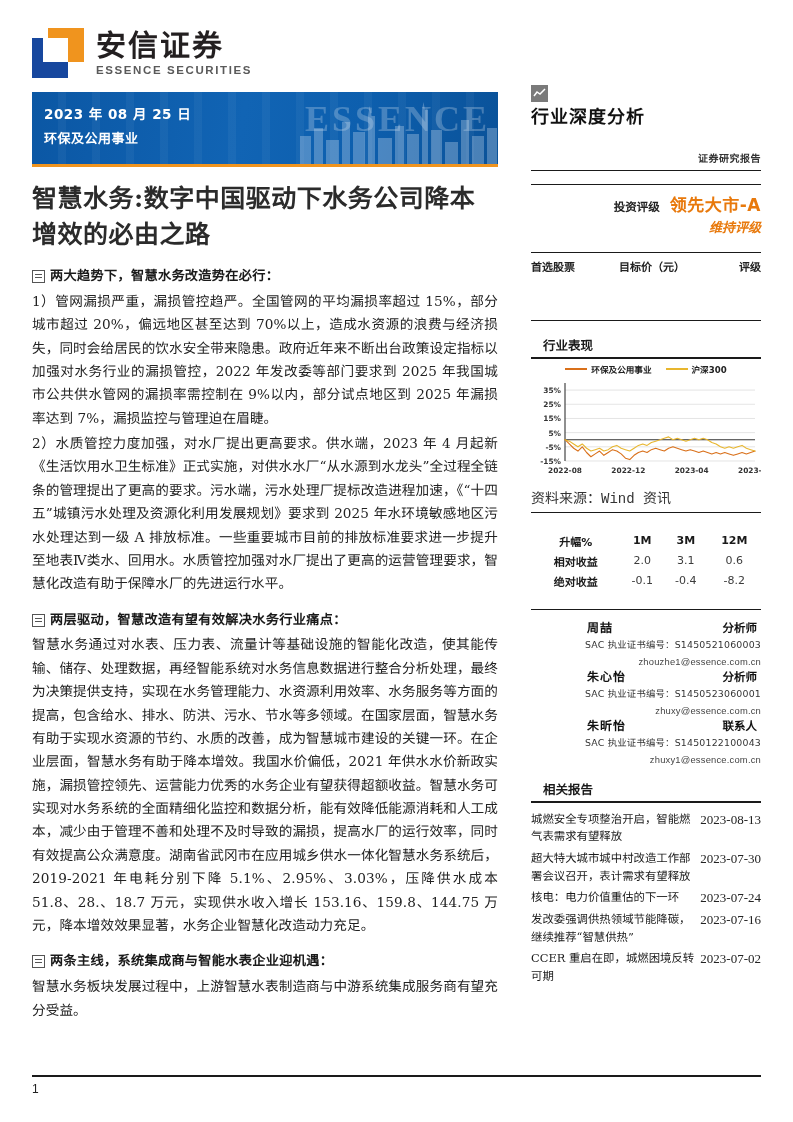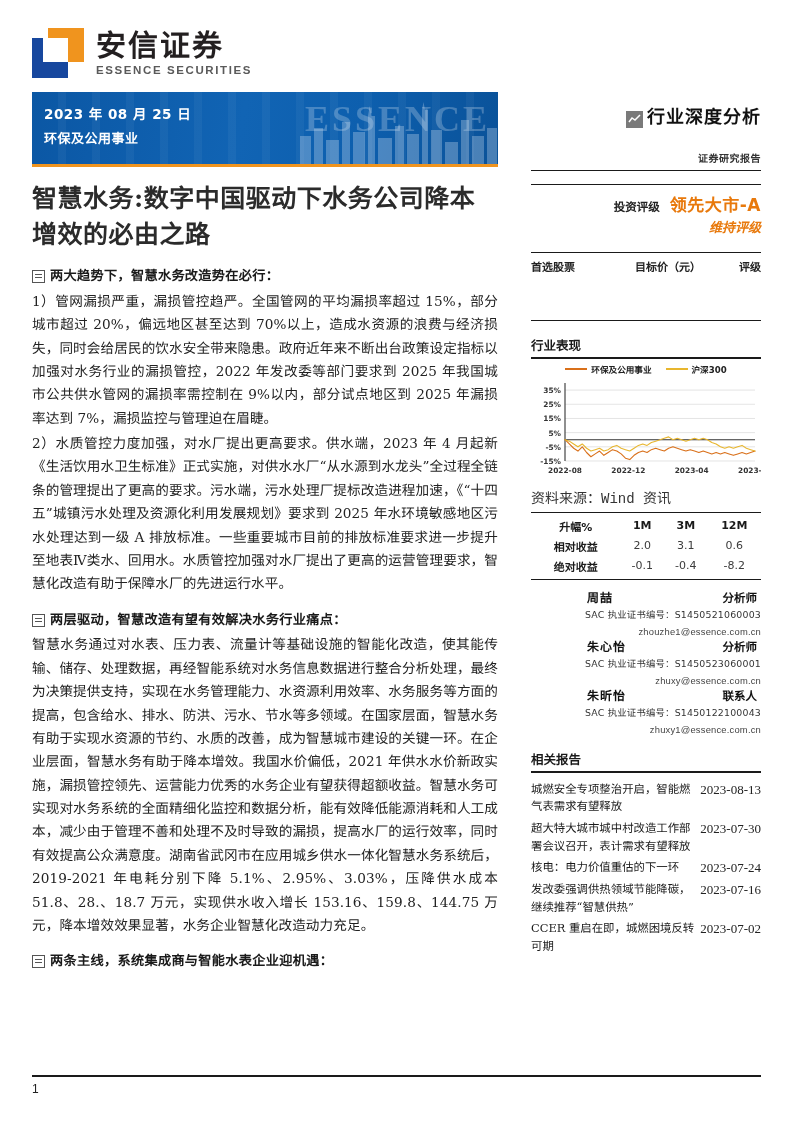--- a/index.html
+++ b/index.html
@@ -187,23 +187,24 @@
     letter-spacing: .1px;
   }
 
   
   .rc-top {
     border-bottom: 1.6px solid #1a1a1a;
     padding-bottom: 5px;
   }
   .rc-kind {
     display: flex;
-    align-items: flex-end;
+    align-items: flex-start;
     justify-content: flex-end;
     height: 36px;
+    flex-direction: column;
   }
   .kind-icon {
     width: 17px; height: 17px;
     background: #7a7a7a;
     margin-right: 4px;
     position: relative;
     flex: 0 0 auto;
   }
   .kind-icon svg { position: absolute; left: 2px; top: 3px; }
   .rc-kind-text {
@@ -265,30 +266,31 @@
     min-height: 58px;
   }
   .picks-head {
     display: flex;
     font-family: "DejaVu Sans", "Liberation Sans", sans-serif;
     font-size: 11px;
     font-weight: 700;
     color: #222;
   }
   .picks-head .c1 { flex: 0 0 88px; }
-  .picks-head .c2 { flex: 1 1 auto; text-align: center; }
+  .picks-head .c2 { flex: 1 1 auto; }
   .picks-head .c3 { flex: 0 0 44px; text-align: right; }
 
   .rc-block-title {
     font-family: "DejaVu Sans", "Liberation Sans", sans-serif;
     font-size: 12.5px;
     font-weight: 700;
     color: #1a1a1a;
     margin-top: 14px;
     margin-bottom: 3px;
+    margin-left: 12px;
   }
   .rule-thick { height: 1.8px; background: #1a1a1a; }
 
   
   .chart-wrap { margin-top: 4px; }
   .chart-legend {
     display: flex;
     justify-content: center;
     gap: 14px;
     align-items: center;
@@ -307,21 +309,21 @@
     font-size: 14px;
     color: #333;
     margin-top: 2px;
     margin-bottom: 5px;
   }
 
   
   .perf {
     border-top: 1.6px solid #1a1a1a;
     border-bottom: 1.6px solid #1a1a1a;
-    padding: 3px 0;
+    padding: 18px 0;
   }
   .perf table { width: 100%; border-collapse: collapse; }
   .perf th, .perf td {
     font-family: "DejaVu Sans", "Liberation Sans", sans-serif;
     font-size: 11px;
     padding: 2px 0;
     text-align: center;
   }
   .perf th { font-weight: 700; color: #1a1a1a; }
   .perf td.lbl { font-weight: 700; color: #1a1a1a; text-align: center; }
@@ -478,20 +480,21 @@
       <div class="section-head">
         <span class="sec-icon"></span>
         <span class="section-title">两层驱动，智慧改造有望有效解决水务行业痛点：</span>
       </div>
       <p class="para">智慧水务通过对水表、压力表、流量计等基础设施的智能化改造，使其能传输、储存、处理数据，再经智能系统对水务信息数据进行整合分析处理，最终为决策提供支持，实现在水务管理能力、水资源利用效率、水务服务等方面的提高，包含给水、排水、防洪、污水、节水等多领域。在国家层面，智慧水务有助于实现水资源的节约、水质的改善，成为智慧城市建设的关键一环。在企业层面，智慧水务有助于降本增效。我国水价偏低，2021 年供水水价新政实施，漏损管控领先、运营能力优秀的水务企业有望获得超额收益。智慧水务可实现对水务系统的全面精细化监控和数据分析，能有效降低能源消耗和人工成本，减少由于管理不善和处理不及时导致的漏损，提高水厂的运行效率，同时有效提高公众满意度。湖南省武冈市在应用城乡供水一体化智慧水务系统后，2019-2021 年电耗分别下降 5.1%、2.95%、3.03%，压降供水成本 51.8、28.、18.7 万元，实现供水收入增长 153.16、159.8、144.75 万元，降本增效效果显著，水务企业智慧化改造动力充足。</p>
 
       <div class="section-head">
         <span class="sec-icon"></span>
         <span class="section-title">两条主线，系统集成商与智能水表企业迎机遇：</span>
       </div>
+      <p class="para">智慧水务板块发展过程中，上游智慧水表制造商与中游系统集成服务商有望充分受益。</p>
 
     </div>
 
     <div class="col-right">
 
       <div class="rc-top">
         <div class="rc-kind">
           <span class="kind-icon">
             <svg width="13" height="11" viewBox="0 0 13 11">
               <polyline points="1,8 4,4 7,6 12,1" fill="none" stroke="#ffffff" stroke-width="1.5"></polyline>

